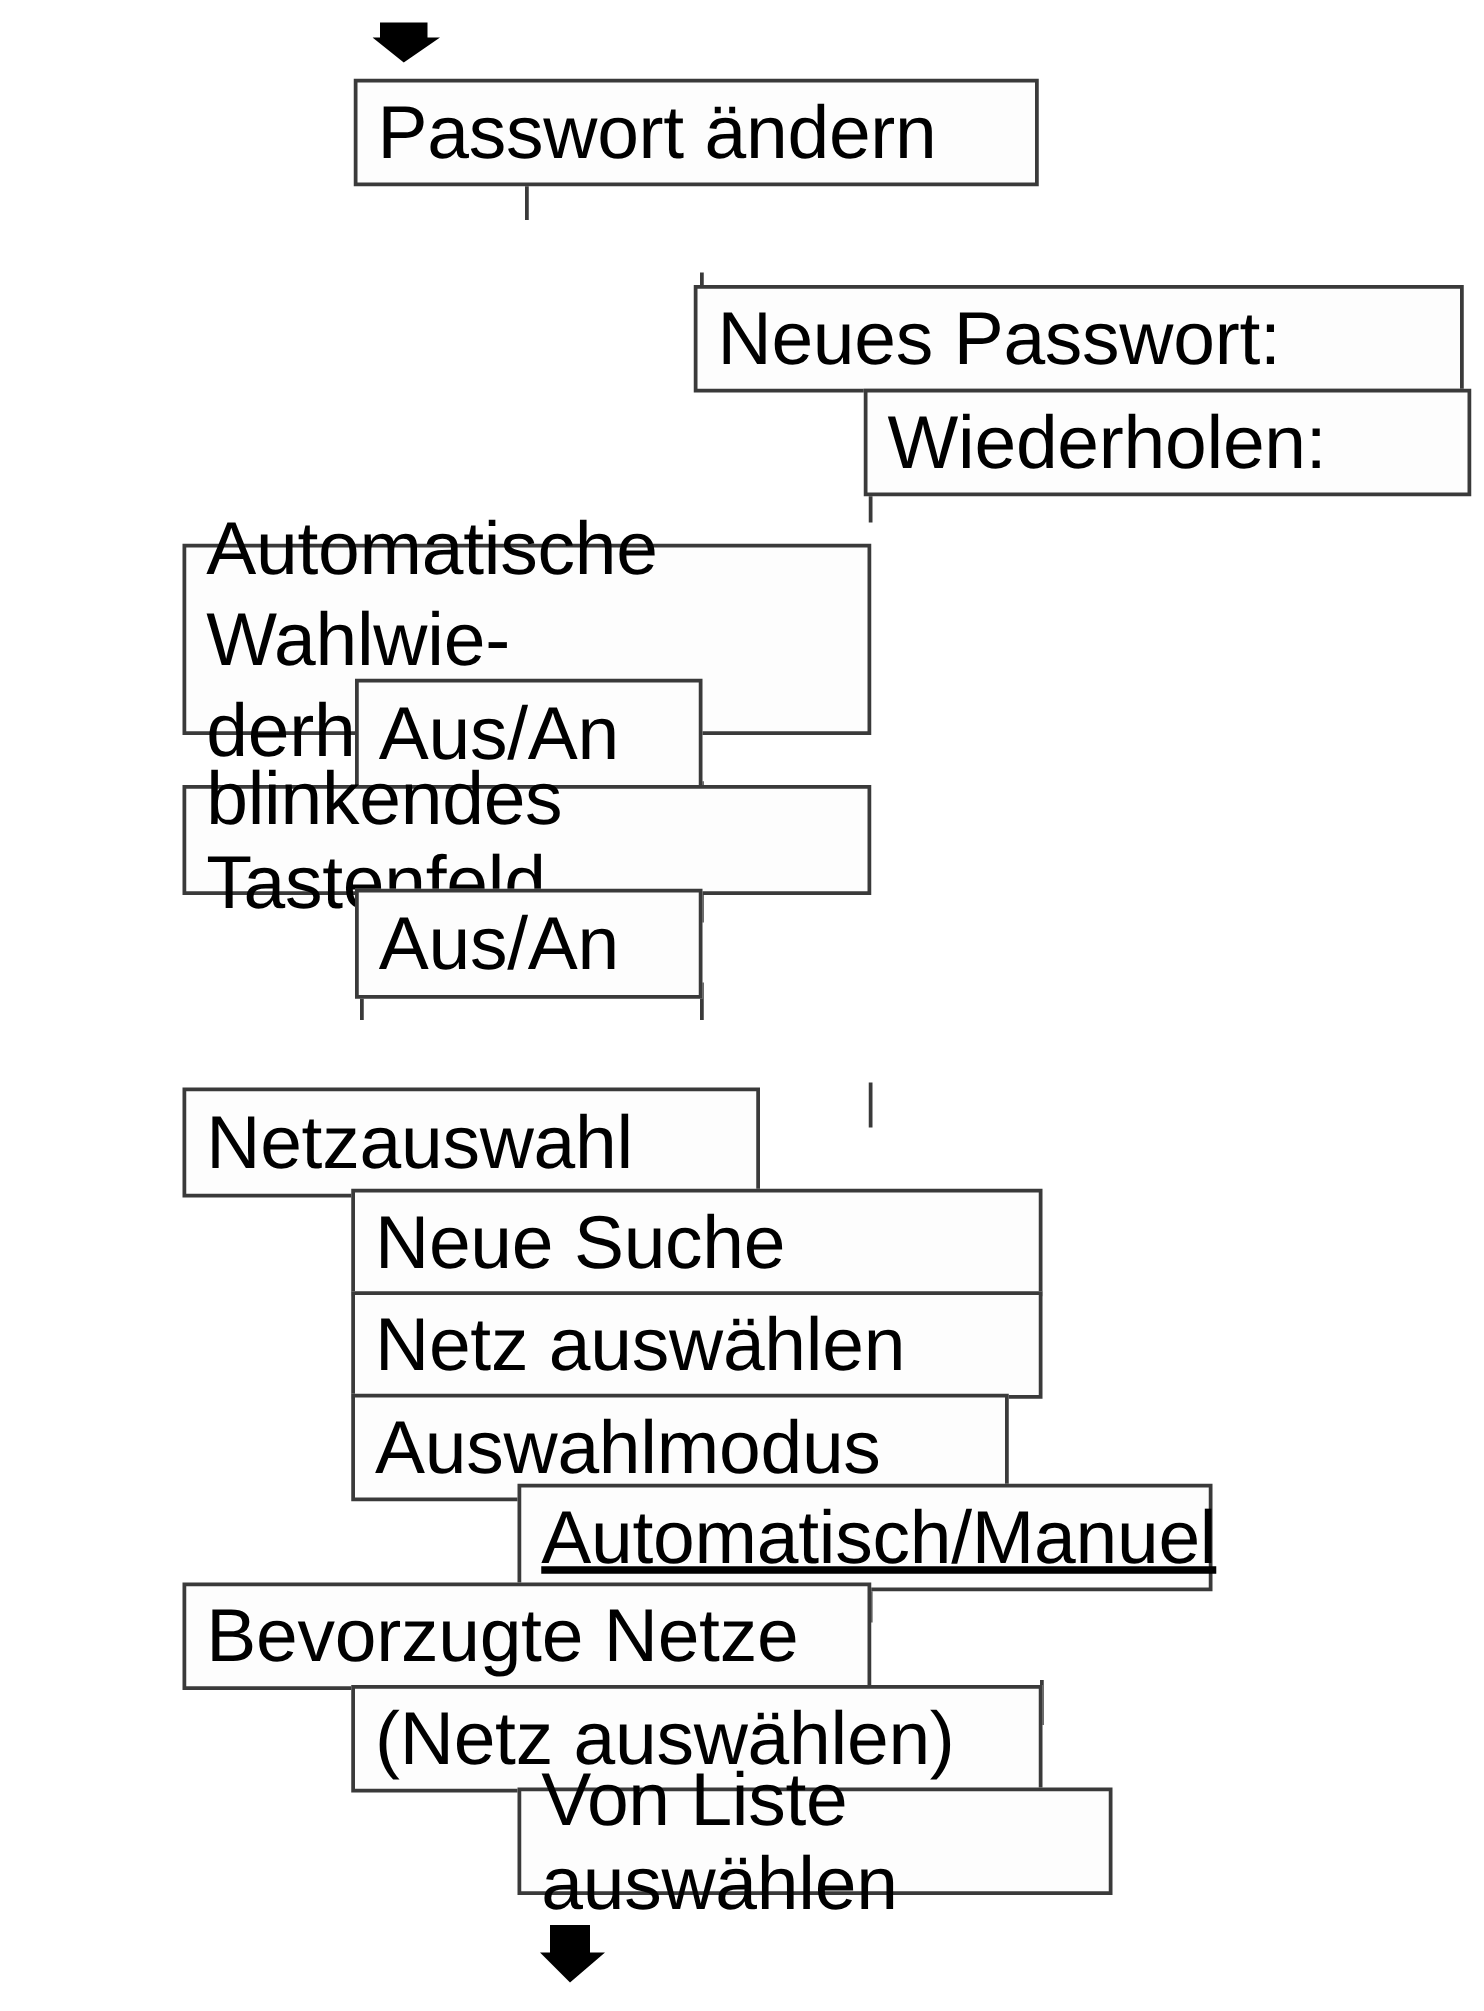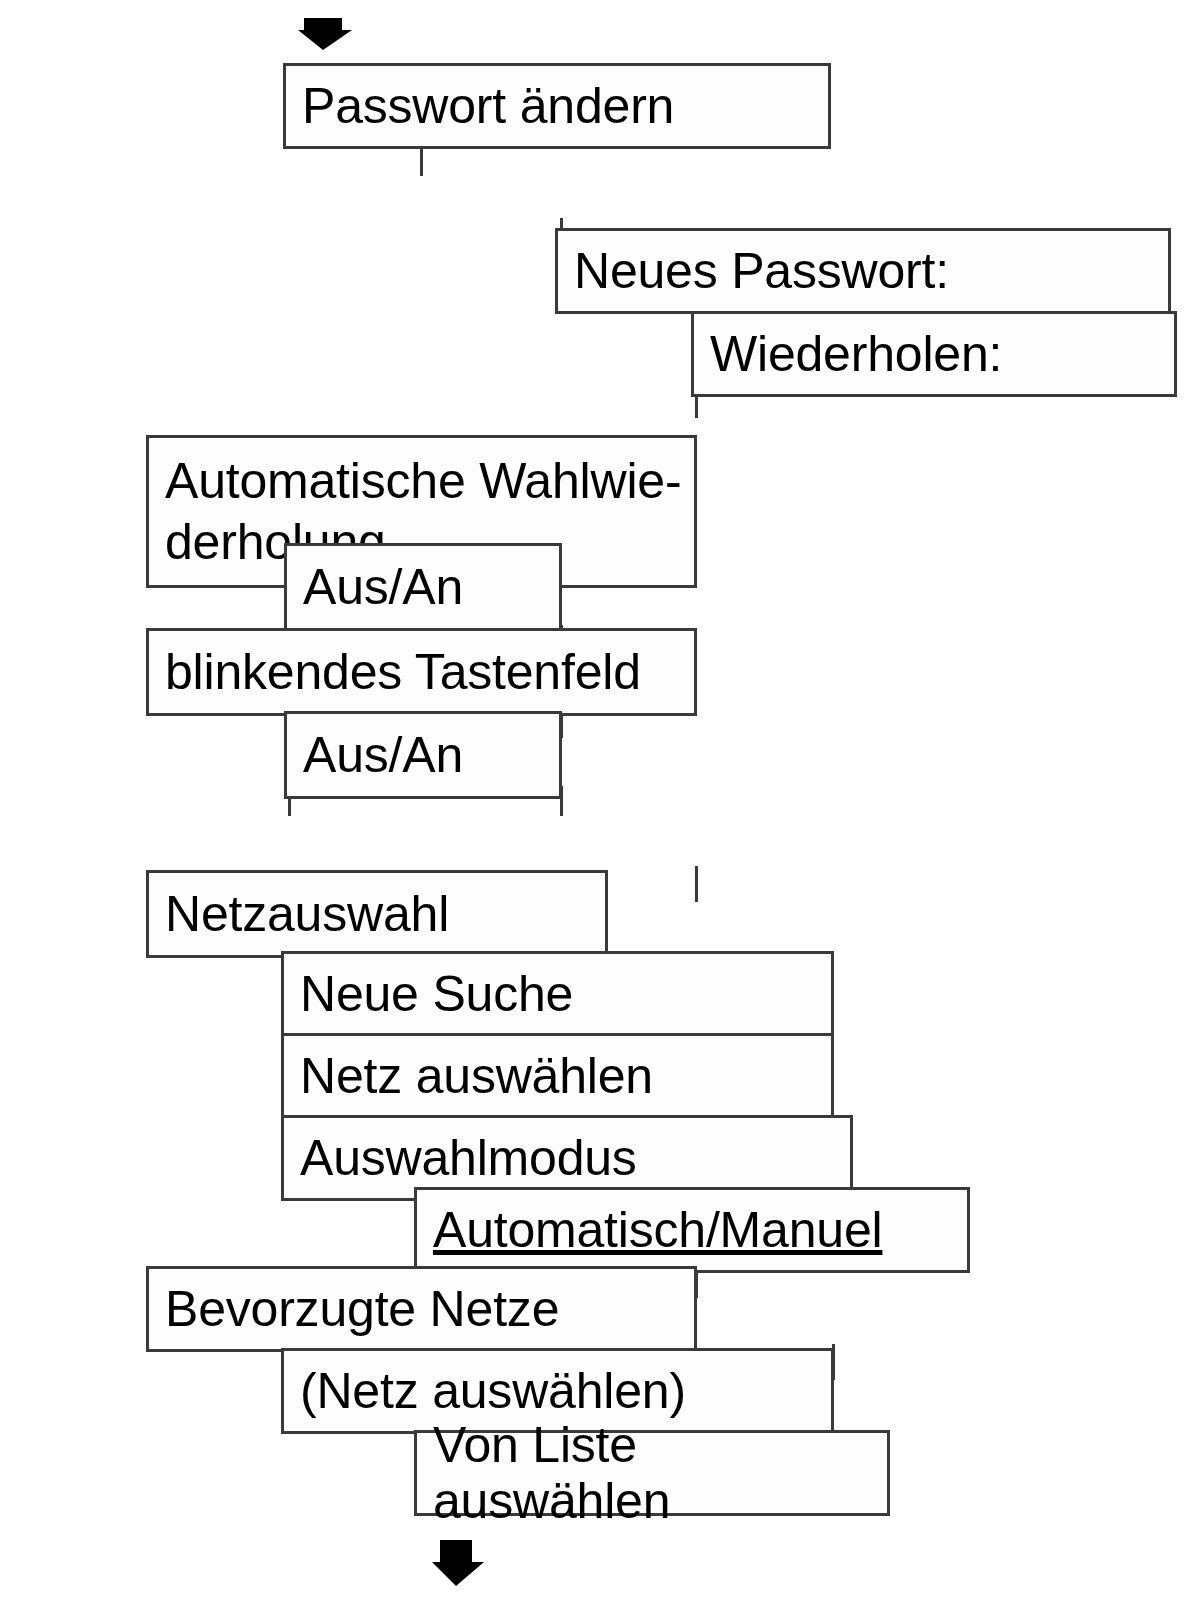--- a/index.html
+++ b/index.html
@@ -23,21 +23,21 @@
     display: flex;
     align-items: center;
     z-index: 5;
   }
   .node .label {
     display: block;
     width: 100%;
     padding-left: 16px;
     padding-right: 8px;
     color: #000000;
-    font-size: 50px;
+    font-size: 60px;
     line-height: 1.12;
     letter-spacing: -0.2px;
     white-space: pre-line;
   }
   .node.two-line .label {
     line-height: 1.22;
   }
   .connector {
     position: absolute;
     background: #3a3a3a;
@@ -115,21 +115,21 @@
   </div>
 
   <div class="node" style="left:281px; top:951px; width:553px; height:86px;">
     <span class="label">Neue Suche</span>
   </div>
 
   <div class="node" style="left:281px; top:1033px; width:553px; height:86px;">
     <span class="label">Netz auswählen</span>
   </div>
 
-  <div class="node" style="left:281px; top:1115px; width:572px; height:86px;">
+  <div class="node" style="left:281px; top:1115px; width:526px; height:86px;">
     <span class="label">Auswahlmodus</span>
   </div>
 
   <div class="node" style="left:414px; top:1187px; width:556px; height:86px;text-decoration:underline;">
     <span class="label">Automatisch/Manuel</span>
   </div>
 
   <div class="node" style="left:146px; top:1266px; width:551px; height:86px;">
     <span class="label">Bevorzugte Netze</span>
   </div>

